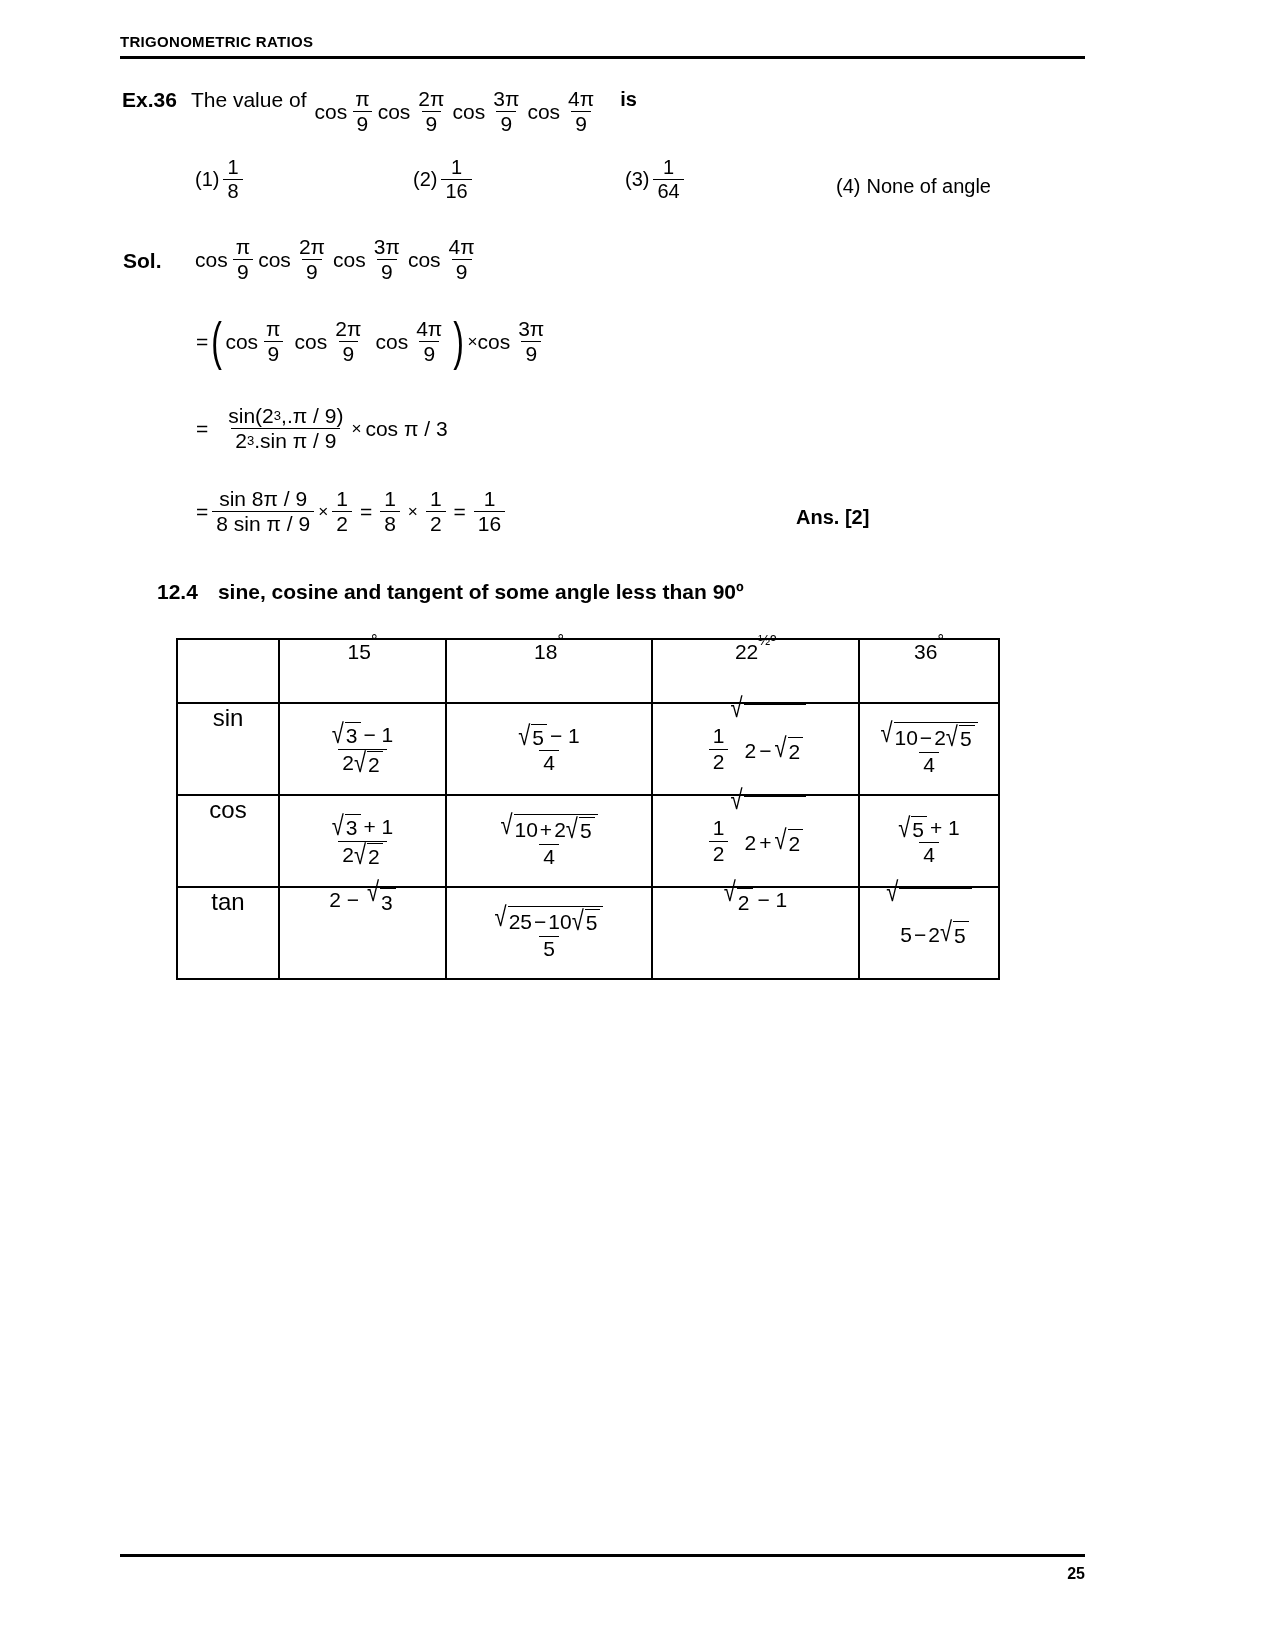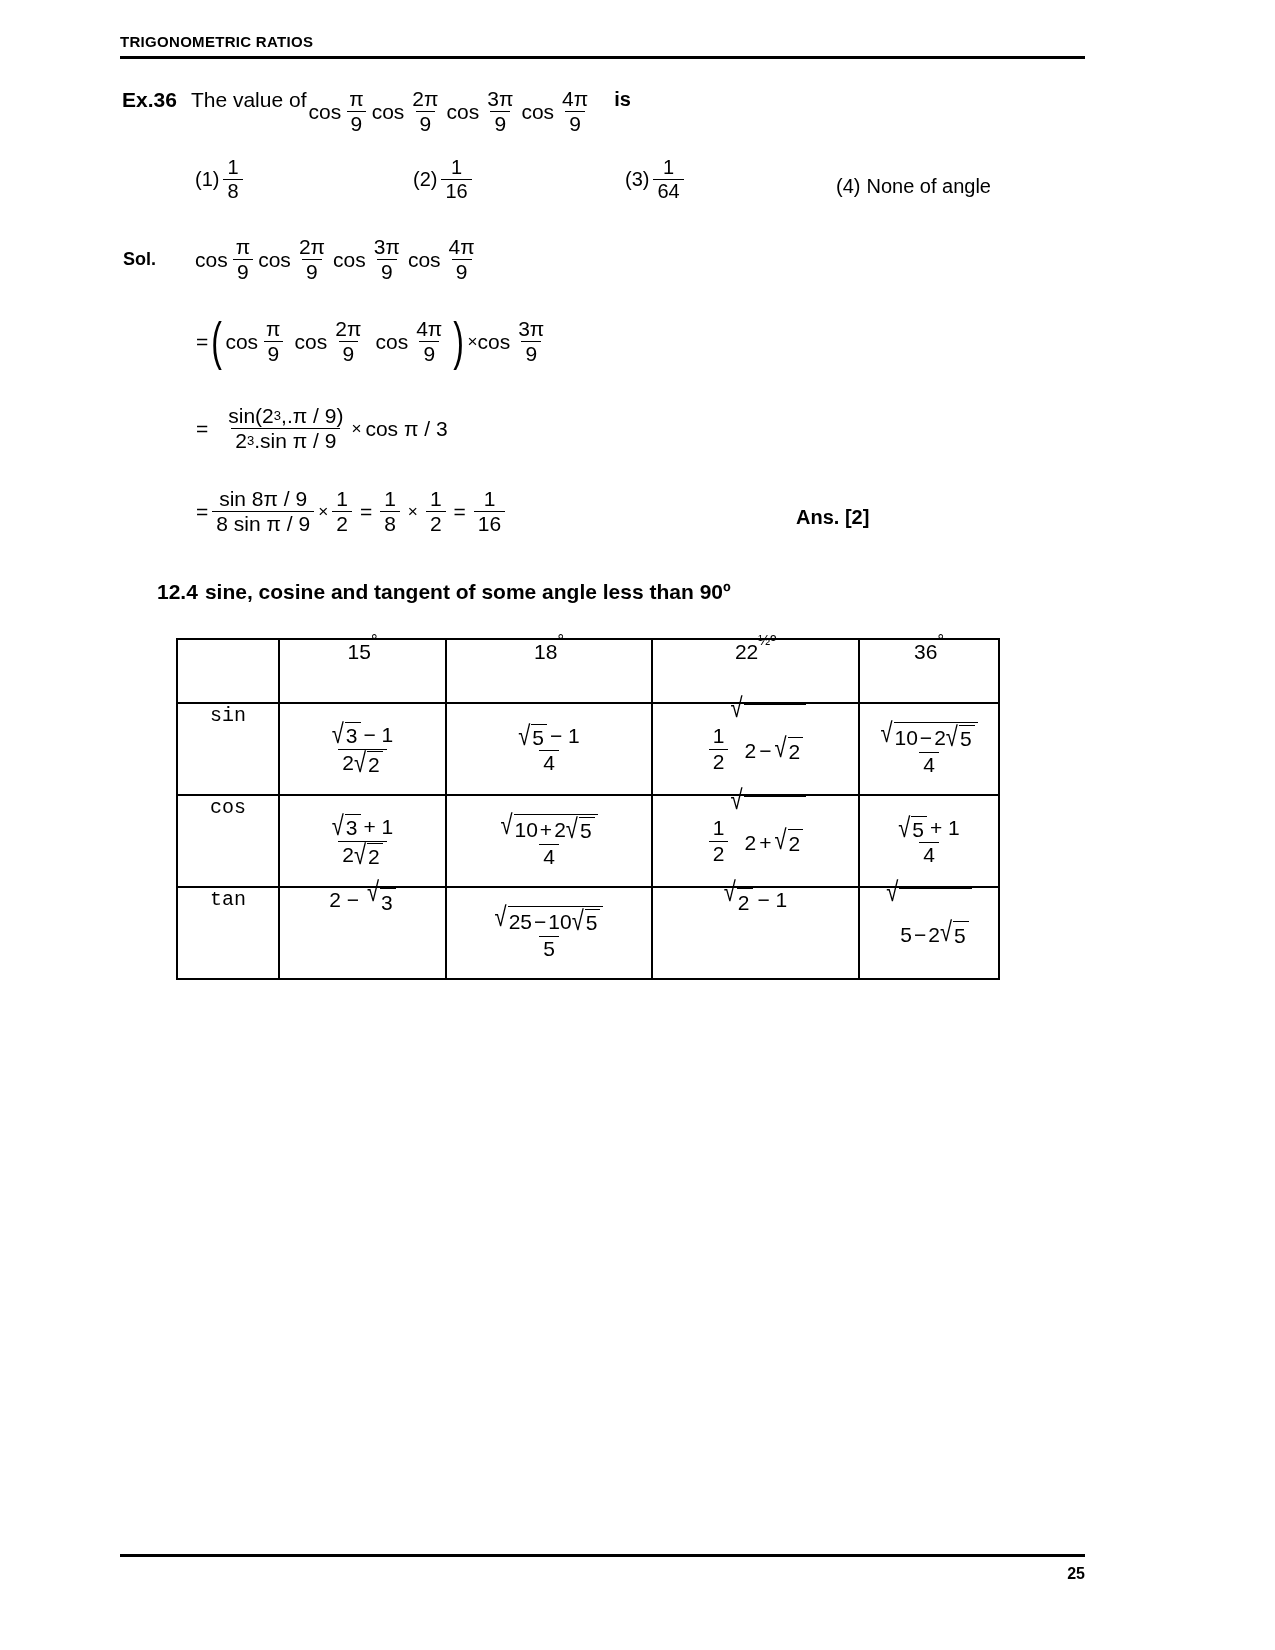--- a/index.html
+++ b/index.html
@@ -119,21 +119,21 @@
     align-items: flex-start;
     font-size: 21px;
   }
   .ex-label {
     font-weight: bold;
     font-size: 21px;
     margin-right: 14px;
   }
   .ex-text {
     font-size: 21px;
-    margin-right: 2px;
+    margin-right: 8px;
   }
   .ex-tail {
     font-size: 20px;
     margin-left: 18px;
     font-weight: bold;
   }
 
   .options {
     position: absolute;
     left: 195px;
@@ -152,21 +152,21 @@
   .opt-2 { left: 218px; top: 0px; }
   .opt-3 { left: 430px; top: 0px; }
   .opt-4 { left: 641px; top: 18px; }
 
   
   .sol-label {
     position: absolute;
     left: 123px;
     top: 249px;
     font-weight: bold;
-    font-size: 18px;
+    font-size: 21px;
   }
   .sol-line1 {
     position: absolute;
     left: 195px;
     top: 236px;
     font-size: 21px;
   }
   .sol-line2 {
     position: absolute;
     left: 196px;
@@ -196,21 +196,21 @@
   
   .section-heading {
     position: absolute;
     left: 157px;
     top: 580px;
     font-size: 21px;
     font-weight: bold;
     display: flex;
     align-items: baseline;
   }
-  .section-num { margin-right: 7px; }
+  .section-num { margin-right: 20px; }
 
   
   .ratio-table {
     position: absolute;
     left: 176px;
     top: 638px;
     border-collapse: collapse;
     table-layout: fixed;
   }
   .ratio-table td, .ratio-table th {
@@ -227,21 +227,21 @@
   .ratio-table .c3 { width: 205px; }
   .ratio-table .c4 { width: 138px; }
   .ratio-table tr.head td { height: 62px; }
   .ratio-table tr.body td { height: 90px; }
   .cellbox {
     display: flex;
     justify-content: center;
     height: 100%;
     font-size: 21px;
   }
-  .rowlabel { font-size: 20px; font-family: Liberation Mono, monospace; }
+  .rowlabel { font-size: 24px; }
   .half-sup {
     font-size: 0.68em;
     vertical-align: super;
     line-height: 0;
   }
   .deg { font-size: 0.78em; vertical-align: super; line-height: 0; }
 </style>
 </head>
 <body>
 

